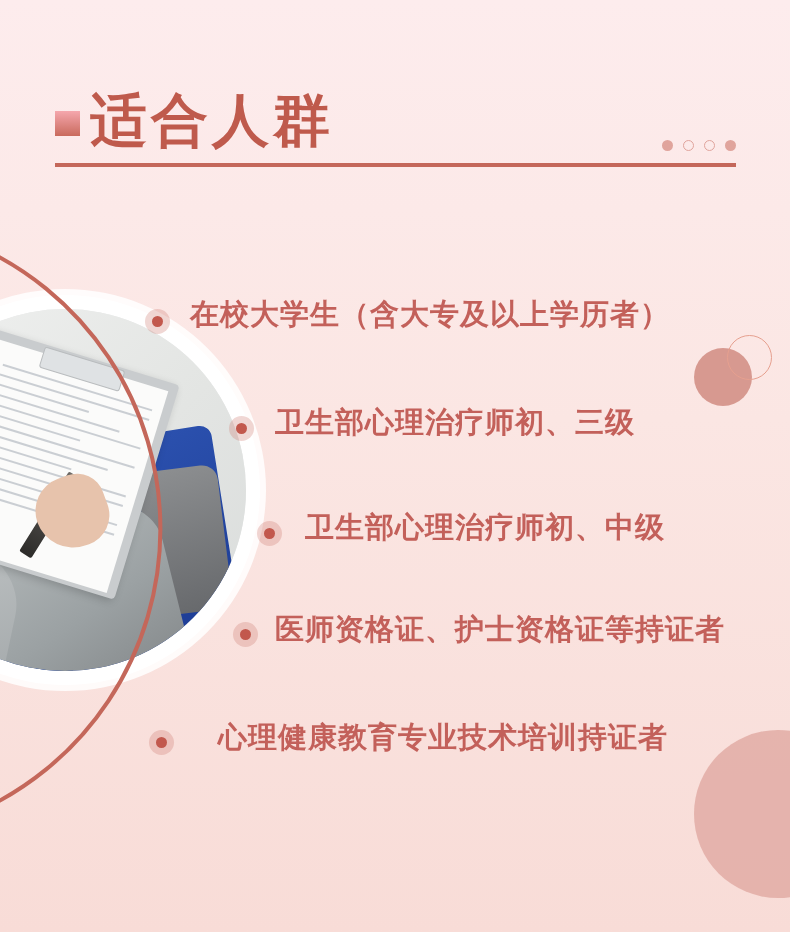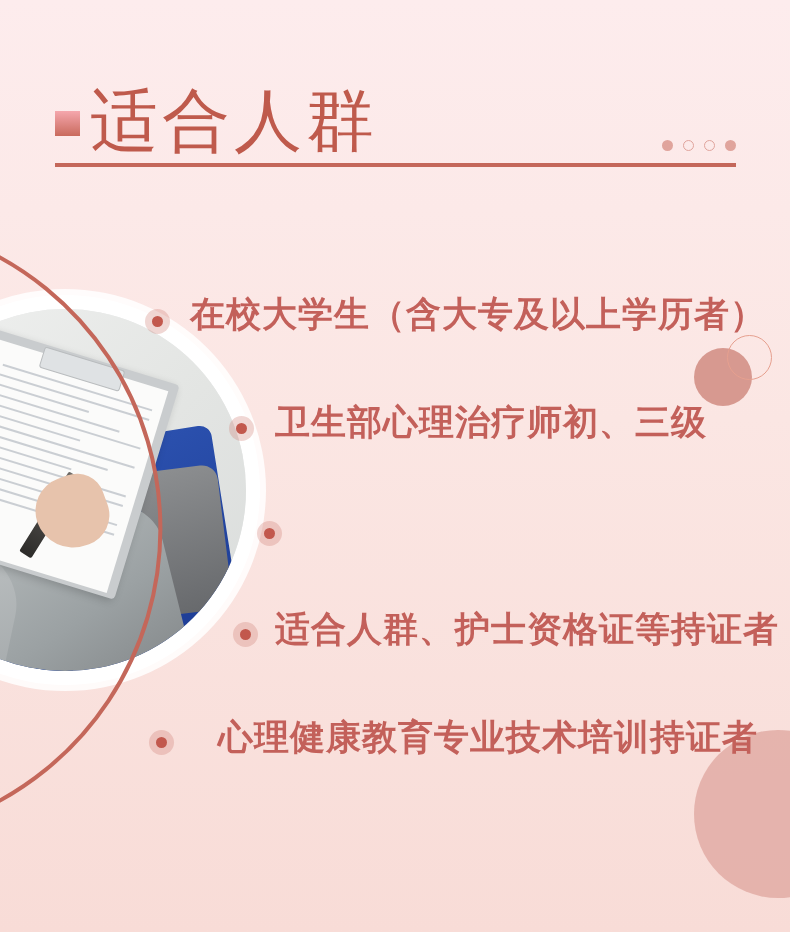--- a/index.html
+++ b/index.html
@@ -66,22 +66,22 @@
     top: 111px;
     width: 25px;
     height: 25px;
     background: linear-gradient(180deg, #f5a7ad 0%, #c96a5d 100%);
   }
   .title-text {
     position: absolute;
     left: 90px;
     top: 78px;
     font-family: "Liberation Serif", "DejaVu Serif", serif;
-    font-size: 68px;
-    font-weight: 400;
+    font-size: 57px;
+    font-weight: 700;
     letter-spacing: 4px;
     line-height: 86px;
     color: #bf5a4c;
     white-space: nowrap;
   }
   .title-rule {
     position: absolute;
     left: 55px;
     top: 163px;
     width: 681px;
@@ -237,22 +237,22 @@
   .list {
     position: absolute;
     left: 0;
     top: 0;
     width: 790px;
     height: 932px;
   }
   .list-item {
     position: absolute;
     white-space: nowrap;
-    font-family: Liberation Mono, monospace;
-    font-size: 35px;
+    font-family: Liberation Serif, serif;
+    font-size: 29px;
     font-weight: 700;
     letter-spacing: 1px;
     color: #c3605a;
     line-height: 1;
     text-align: right;
   }
   .bullet {
     position: absolute;
     width: 11px;
     height: 11px;
@@ -322,21 +322,22 @@
   </svg>
 
   <div class="list">
     <span class="bullet" style="left:152px; top:316px;"></span>
     <div class="list-item" style="left:190px; top:300px;">在校大学生（含大专及以上学历者）</div>
 
     <span class="bullet" style="left:236px; top:423px;"></span>
     <div class="list-item" style="left:275px; top:408px;">卫生部心理治疗师初、三级</div>
 
     <span class="bullet" style="left:264px; top:528px;"></span>
+    <div class="list-item" style="left:305px; top:513px;">卫生部心理治疗师初、中级</div>
 
     <span class="bullet" style="left:240px; top:629px;"></span>
-    <div class="list-item" style="left:275px; top:615px;">适合人群、护士资格证等持证者</div>
+    <div class="list-item" style="left:275px; top:615px;">医师资格证、护士资格证等持证者</div>
 
     <span class="bullet" style="left:156px; top:737px;"></span>
     <div class="list-item" style="left:218px; top:723px;">心理健康教育专业技术培训持证者</div>
   </div>
 
 </div>
 
 </body></html>

